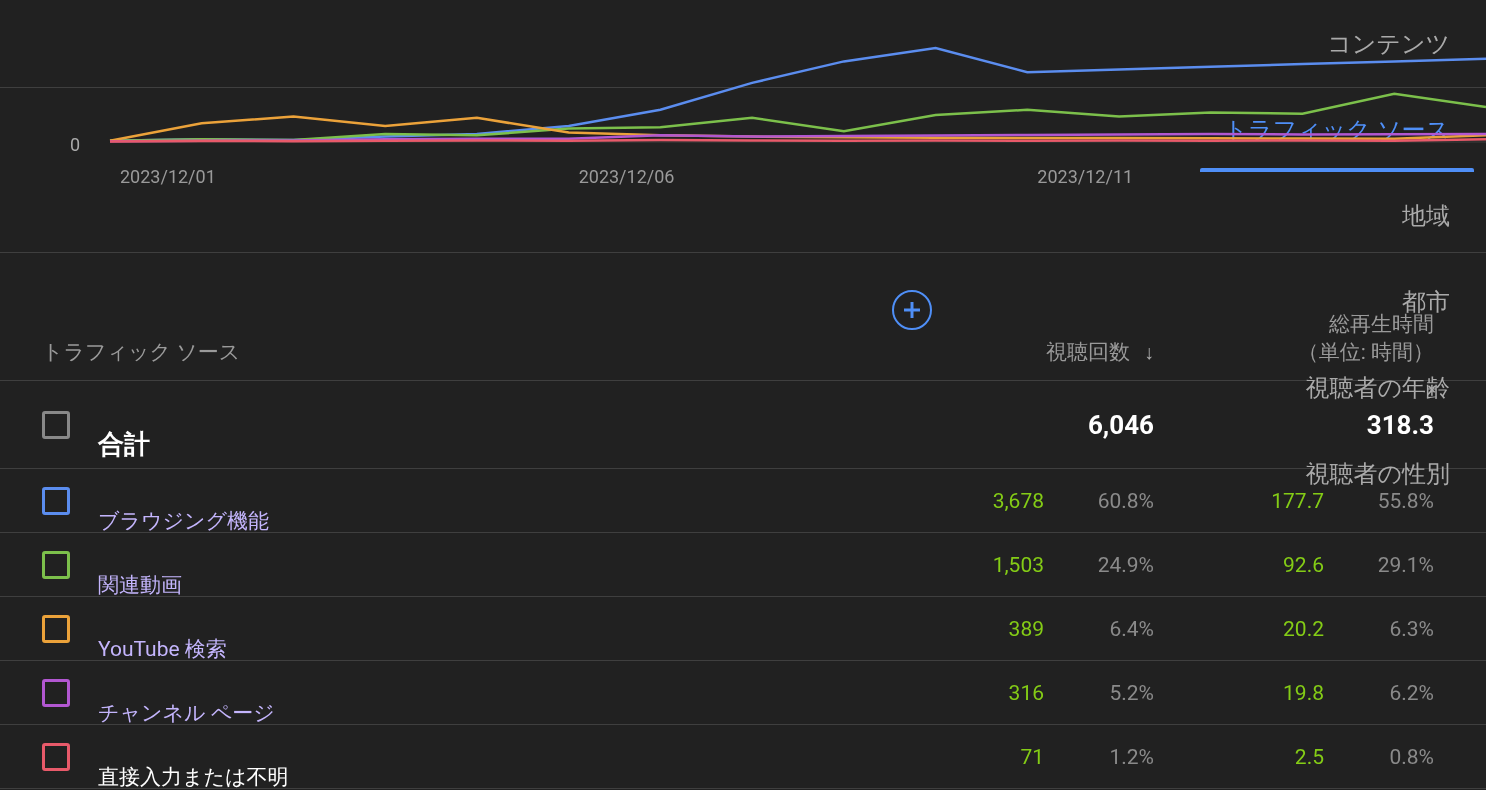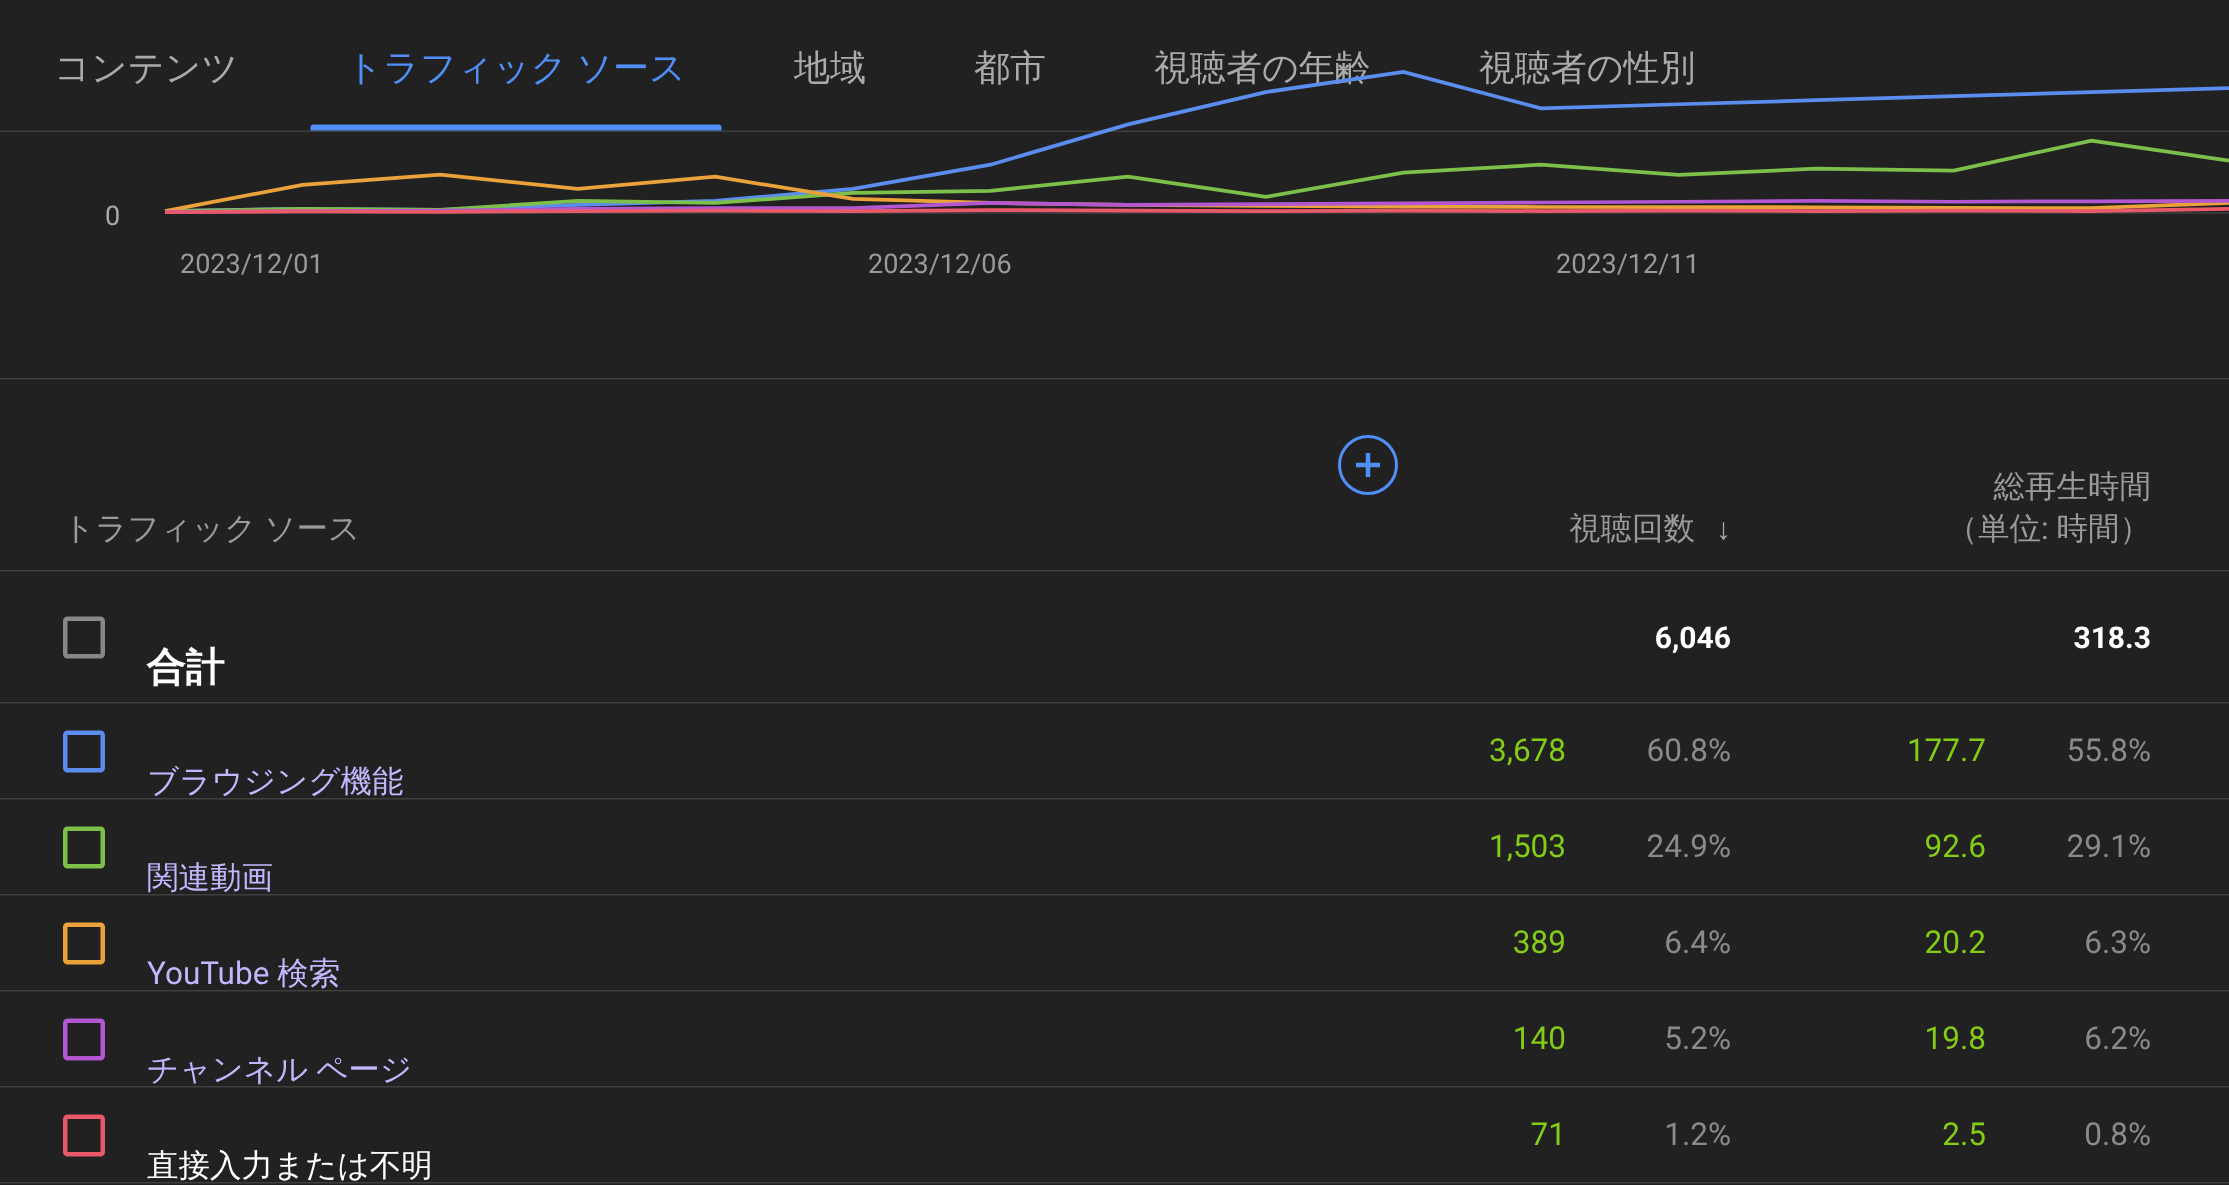--- a/index.html
+++ b/index.html
@@ -12,20 +12,21 @@
     overflow: hidden;
   }
 
   
   .tabs {
     display: flex;
     align-items: flex-end;
     height: 88px;
     border-bottom: 1px solid #3f3f3f;
     padding: 0 0 0 0;
+    flex-direction: column;
   }
   .tab {
     padding: 28px 36px 26px 36px;
     font-size: 24px;
     color: #aaa;
     cursor: pointer;
     position: relative;
     white-space: nowrap;
   }
   .tab.active {
@@ -122,21 +123,21 @@
 
   .row {
     display: flex;
     align-items: center;
     height: 64px;
     border-bottom: 1px solid #3f3f3f;
     font-size: 21px;
   }
   .row.total { height: 88px; }
   .row.total .name { font-size: 26px; font-weight: 700; color: #fff; }
-  .row.total .num-main { font-size: 20px; font-weight: 700; color: #fff; }
+  .row.total .num-main { font-size: 26px; font-weight: 700; color: #fff; }
 
   .cb {
     width: 28px;
     height: 28px;
     border: 3px solid #888;
     border-radius: 3px;
     flex: 0 0 28px;
     margin-right: 28px;
   }
   .row.total .cb { border-color: #888; }
@@ -276,21 +277,21 @@
           </div>
         </div>
       </div>
       <div class="row">
         <div class="col-src">
           <span class="cb" style="border-color: rgb(178, 87, 209);"></span>
           <span class="name link">チャンネル ページ</span>
         </div>
         <div class="col-views">
           <div class="num-pair">
-            <span class="num-main">140</span>
+            <span class="num-main">316</span>
             <span class="num-pct">5.2%</span>
           </div>
         </div>
         <div class="col-watch">
           <div class="num-pair">
             <span class="num-main">19.8</span>
             <span class="num-pct">6.2%</span>
           </div>
         </div>
       </div>

